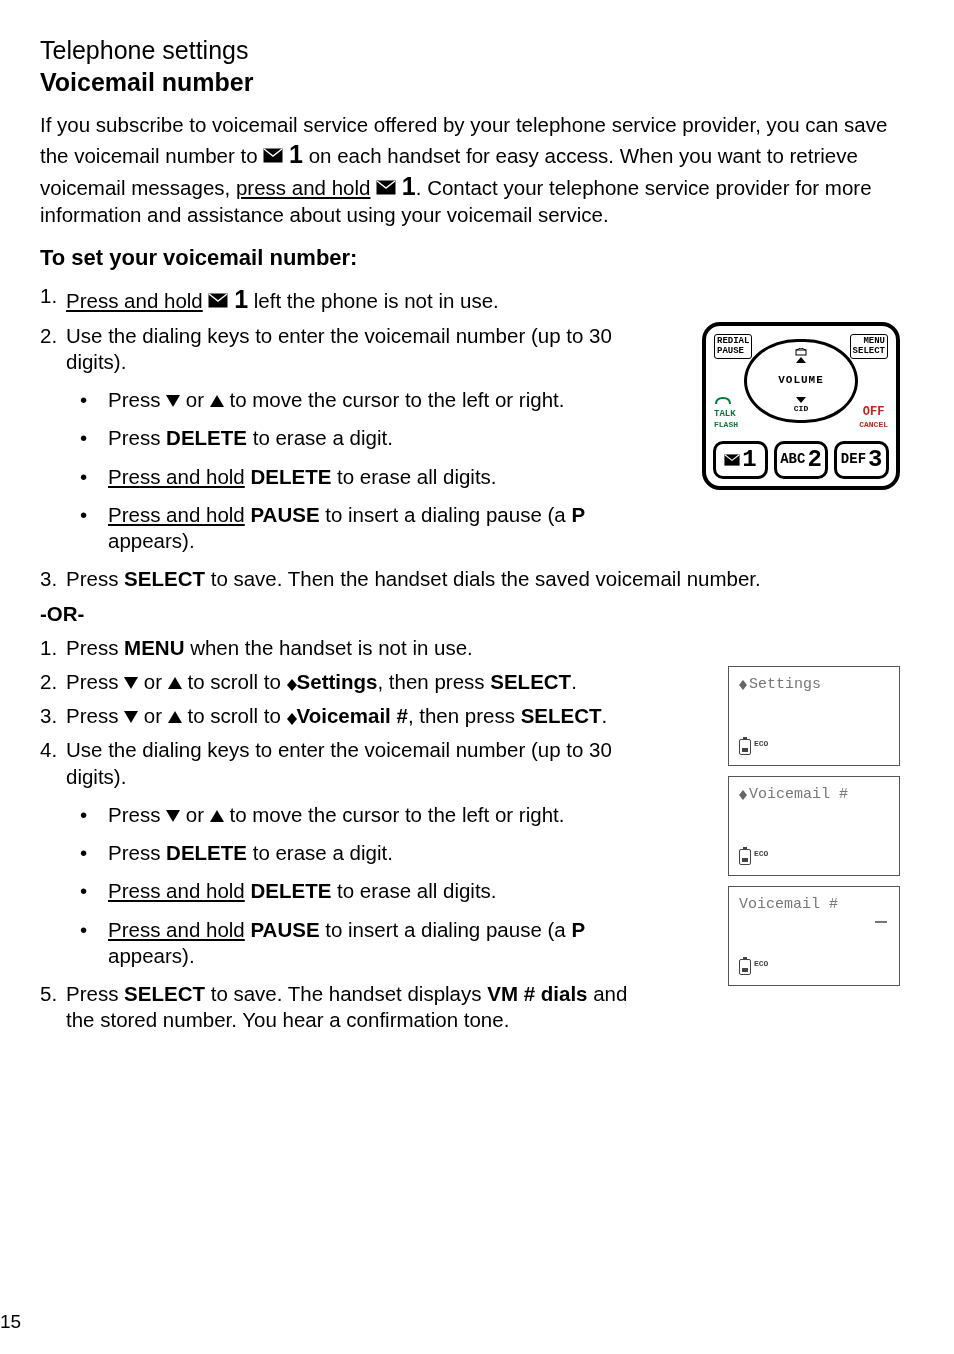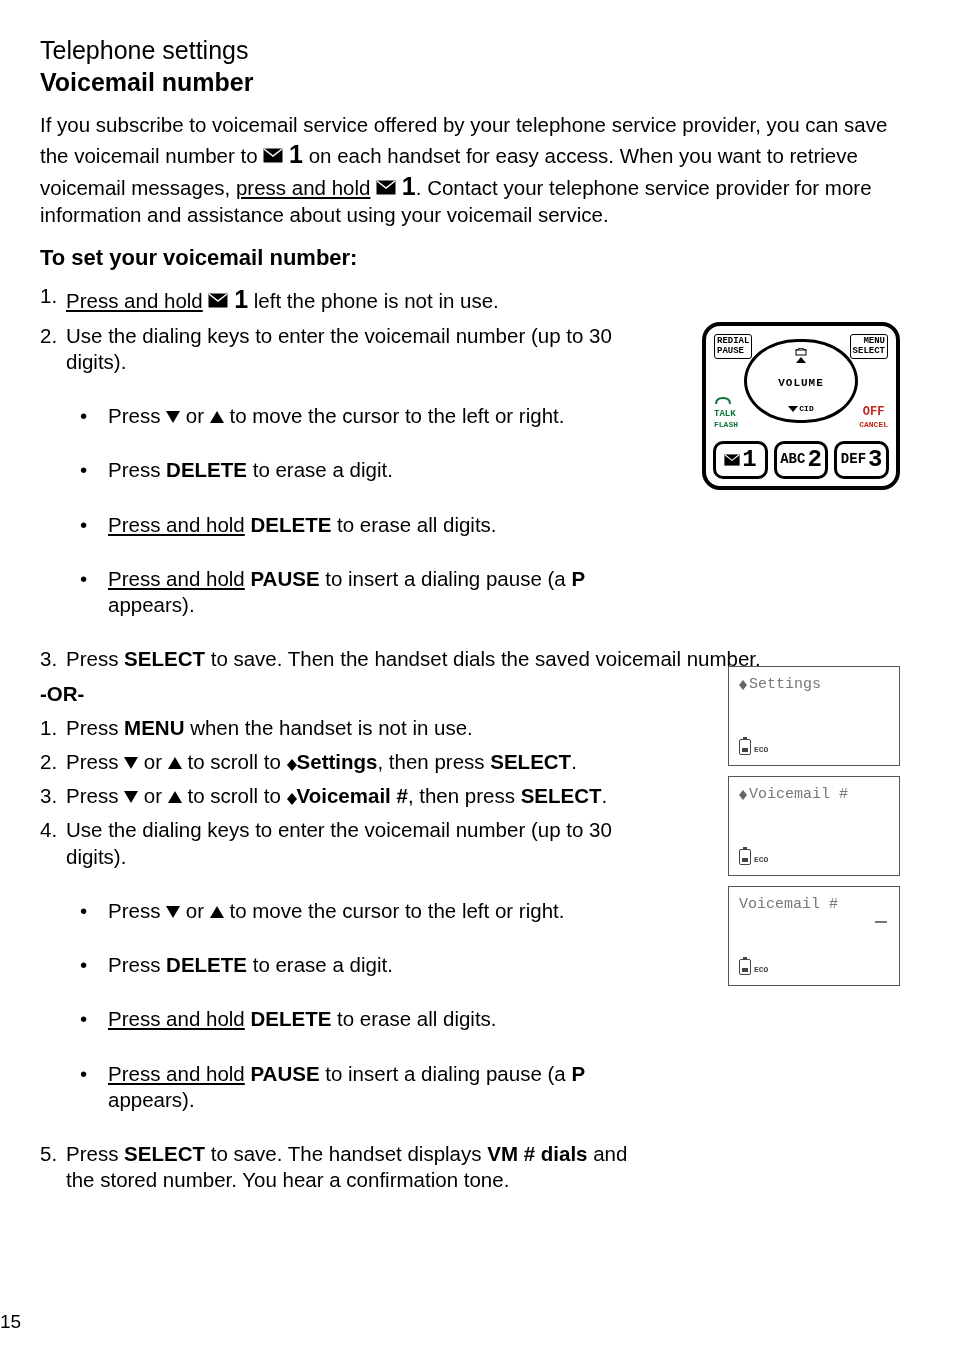--- a/index.html
+++ b/index.html
@@ -17,41 +17,41 @@
   h1 { font-size: 25px; font-weight: normal; margin-bottom: 0; }
   h2 { font-size: 25px; font-weight: bold; margin-bottom: 14px; }
   h3 { font-size: 22px; font-weight: bold; margin: 16px 0 10px; }
   p.intro { max-width: 860px; margin-bottom: 4px; }
   .u { text-decoration: underline; }
   .b { font-weight: bold; }
   ol { list-style: none; }
   ol > li { margin: 8px 0; padding-left: 26px; position: relative; max-width: 610px; }
   ol > li .num { position: absolute; left: 0; top: 0; }
   ul { list-style: none; margin: 2px 0 2px 0; }
-  ul > li { margin: 28px 0; padding-left: 42px; position: relative; max-width: 580px; }
+  ul > li { margin: 12px 0; padding-left: 42px; position: relative; max-width: 580px; }
   ul > li::before { content: "•"; position: absolute; left: 14px; top: 0; }
   .or { font-weight: bold; margin: 8px 0; }
   .keypad-wrap { position: absolute; top: 322px; right: 54px; width: 198px; font-family: Liberation Mono, monospace; }
   .keypad-outer { border: 4px solid #000; border-radius: 18px; padding: 5px; }
   .screen-area { position: relative; height: 100px; margin-bottom: 10px; }
   .screen-oval { position:absolute; left:50%; top:50%; transform:translate(-50%,-50%); width:114px; height:84px; border:3px solid #000; border-radius: 56px/44px; display:flex; flex-direction:column; align-items:center; justify-content:space-between; padding:6px 4px; font-size:8px; font-weight:bold; }
   .screen-oval .vol { font-size:11px; letter-spacing:1px; }
   .side-label { position:absolute; font-size:9px; font-weight:bold; line-height:1.15; }
   .side-label.redial { top:3px; left:3px; border:1px solid #000; border-radius:3px; padding:1px 2px; text-align:left; }
   .side-label.menu { top:3px; right:3px; border:1px solid #000; border-radius:3px; padding:1px 2px; text-align:right; }
   .side-label.talk { bottom:2px; left:3px; color:#0a7a3b; font-size:9px; }
   .side-label.off { bottom:2px; right:3px; color:#c1261b; font-size:9px; text-align:center; }
   .keyrow { display:flex; gap:6px; padding:0 2px 2px; }
   .key { flex:1; height:38px; border:3px solid #000; border-radius:10px; display:flex; align-items:center; justify-content:center; font-weight:bold; gap:2px; position:relative; }
   .key .big { font-size:24px; }
   .key .little { font-size:14px; align-self:center; }
   .lcd-stack { position:absolute; right:54px; top:666px; width:172px; }
   .lcd { border:1.5px solid #555; height:100px; margin-bottom:10px; padding:8px 10px; position:relative; font-family: "Courier New", monospace; font-size:15px; color:#777; }
   .lcd .line1 { position:absolute; top:8px; left:10px; right:10px; }
-  .lcd .eco { position:absolute; bottom:10px; left:10px; display:flex; align-items:flex-end; gap:3px; color:#444; }
+  .lcd .eco { position:absolute; bottom:10px; left:10px; display:flex; align-items:flex-start; gap:3px; color:#444; }
   .lcd .cursor { position:absolute; right:12px; top:34px; width:12px; border-bottom:2px solid #777; }
   .batt { width:12px; height:16px; border:1.5px solid #444; border-radius:2px; position:relative; }
   .batt::before { content:""; position:absolute; left:3px; top:-3px; width:4px; height:2px; background:#444; }
   .batt::after { content:""; position:absolute; left:2px; bottom:2px; right:2px; height:4px; background:#444; }
   .ecotag { font-size:8px; font-weight:bold; color:#444; }
   .page-num { position:absolute; bottom:20px; left:0; right:0; text-align:left; font-size:19px; }
   svg.tri { width:14px; height:12px; }
   svg.env { width:20px; height:15px; }
   svg.envw { width:20px; height:15px; }
   .updown-glyph { display:inline-block; width:10px; position:relative; vertical-align:-2px; }
@@ -226,21 +226,21 @@
         <div style="display:flex;flex-direction:column;align-items:center;gap:1px">
           <svg width="12" height="8" viewBox="0 0 12 8">
               <rect x="1" y="2" width="10" height="5" fill="none" stroke="#000"></rect>
               <polyline points="1,2 6,0 11,2" fill="none" stroke="#000"></polyline>
             </svg>
           <svg width="10" height="6" viewBox="0 0 10 6">
               <polygon points="5,0 10,6 0,6" fill="#000"></polygon>
             </svg>
         </div>
         <div class="vol">VOLUME</div>
-        <div style="display:flex;flex-direction:row;align-items:center;gap:1px">
+        <div style="display:flex;flex-direction:column;align-items:center;gap:1px">
           <svg width="10" height="6" viewBox="0 0 10 6">
               <polygon points="0,0 10,0 5,6" fill="#000"></polygon>
             </svg>
           <span style="font-size:8px">CID</span>
         </div>
       </div>
     </div>
     <div class="keyrow">
       <div class="key">
         <svg class="envw" viewBox="0 0 20 15" style="width:16px;height:12px">

